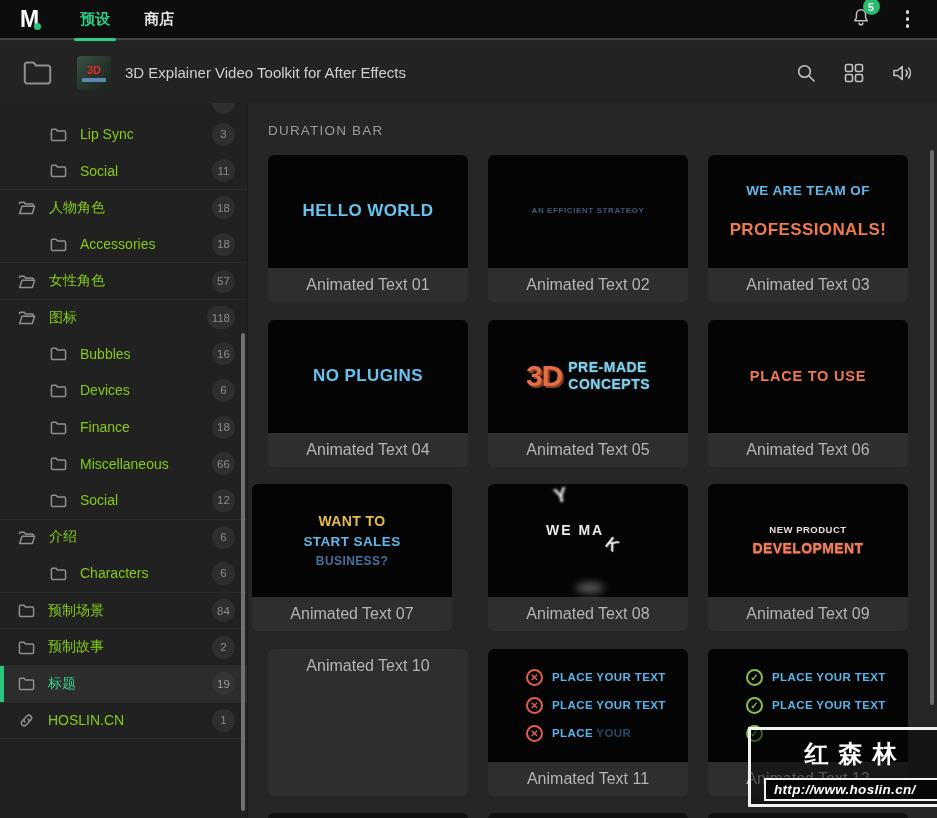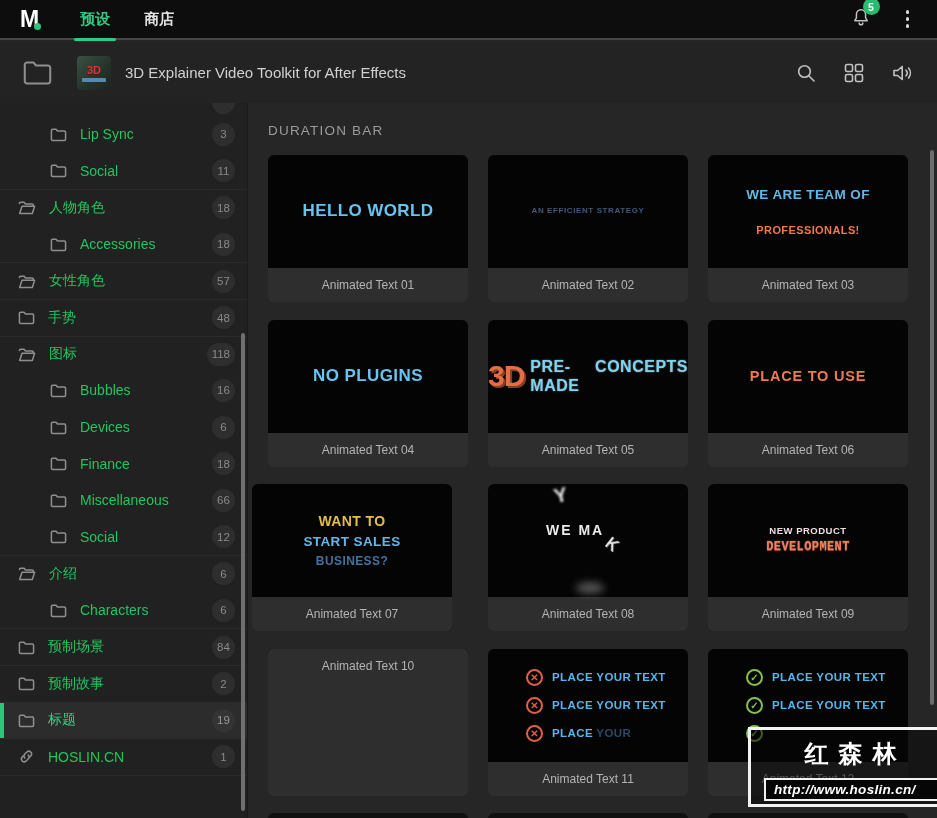--- a/index.html
+++ b/index.html
@@ -50,53 +50,53 @@
 
   
   .sidebar { position:absolute; top:103px; left:0; width:248px; bottom:0; background:#212121; overflow:hidden; border-right:1px solid #1a1a1a; }
   .srow-partial { height:13px; overflow:hidden; position:relative; }
   .srow-partial .sbadge { position:absolute; right:12px; top:-12px; }
   .srow { height:36.6px; display:flex; align-items:center; padding:0 12px 0 18px; position:relative; cursor:pointer; }
   .srow.lvl1 { padding-left:50px; }
   .srow.sep { border-top:1px solid #2b2b2b; }
   .sdiv { border-top:1px solid #2b2b2b; }
   .sic { display:flex; flex:0 0 auto; }
-  .slabel { flex:1; color:#22c55e; font-size:14px; margin-left:13px; white-space:nowrap; overflow:hidden; }
+  .slabel { flex:1; color:#84cc16; font-size:14px; margin-left:13px; white-space:nowrap; overflow:hidden; }
   .sbadge { min-width:23px; height:23px; border-radius:12px; background:#2e2e2e; color:#8a8a8a; font-size:11.5px; display:flex; align-items:center; justify-content:center; padding:0 5px; flex:0 0 auto; }
   .srow.sel { background:#2c2c2c; }
   .srow.sel::before { content:''; position:absolute; left:0; top:0; bottom:0; width:4px; background:#2bc57e; }
   .srow.sel .slabel { color:#3bd08c; }
   .srow.sel .sbadge { background:#343434; color:#9a9a9a; }
   .sb-scroll { position:absolute; left:241px; top:333px; width:4px; height:478px; background:#6f6f6f; border-radius:2px; cursor:pointer; }
 
   
   .main { position:absolute; top:103px; left:248px; right:0; bottom:0; background:#262626; overflow:hidden; }
   .section-title { position:absolute; top:20px; left:20px; color:#9b9b9b; font-size:13.5px; letter-spacing:1.2px; }
   .card { position:absolute; width:200px; height:147px; border-radius:6px; overflow:hidden; background:#2e2e2e; cursor:pointer; }
   .card-thumb { height:113px; background:#040404; position:relative; display:flex; flex-direction:column; align-items:center; justify-content:center; gap:3px; }
-  .card-caption { height:34px; display:flex; align-items:center; justify-content:center; color:#b4b4b4; font-size:12px; background:#2e2e2e; }
+  .card-caption { height:34px; display:flex; align-items:center; justify-content:center; color:#b4b4b4; font-size:16px; background:#2e2e2e; }
   .card.stub { height:147px; background:#101010; border-radius:6px; }
   .main-scroll { position:absolute; right:3px; top:150px; width:4px; height:555px; background:#6c6c6c; border-radius:2px; cursor:pointer; z-index:60; }
 
   
   .pv { font-weight:800; text-align:center; line-height:1.3; letter-spacing:.4px; }
   .pv-blue-lg       { color:#66c4f0; font-size:17px; }
   .pv-navy-sm       { color:#41597a; font-size:8px; letter-spacing:.6px; }
   .pv-blue-md       { color:#63b7e8; font-size:13.5px; }
-  .pv-orange-md     { color:#ee7a50; font-size:11px;margin-top:16px; }
+  .pv-orange-md     { color:#ee7a50; font-size:17px;margin-top:16px; }
   .pv-orange-lg     { color:#ee7a50; font-size:14.5px; letter-spacing:.8px; }
   .pv-yellow-md     { color:#e5bd4c; font-size:14px; }
   .pv-navy-md       { color:#46719e; font-size:12px; }
   .pv-white-xs      { color:#f0dede; font-size:9.5px; letter-spacing:.5px; }
-  .pv-orange-outline{ color:#ef8060; font-size:12px; text-shadow:0 1px 0 #a33c22, 0 0 2px rgba(255,255,255,.35);font-family:Liberation Mono, monospace; }
+  .pv-orange-outline{ color:#ef8060; font-size:14px; text-shadow:0 1px 0 #a33c22, 0 0 2px rgba(255,255,255,.35); }
   .pv-white-outline { color:#e9edf5; font-size:11px; letter-spacing:1.2px; text-shadow:0 0 1px #999; }
 
   .pv3d { display:flex; align-items:center; gap:6px; }
   .pv3d-big { font-size:30px; font-weight:900; color:#e46f44; text-shadow:2px 2px 0 #8e3c22; letter-spacing:-1px; }
-  .pv3d-col { display:flex; flex-direction:row; font-size:16px; font-weight:900; color:#7ed3f2; text-shadow:0 0 2px rgba(255,255,255,.45); line-height:1.2; letter-spacing:.5px; }
+  .pv3d-col { display:flex; flex-direction:column; font-size:14px; font-weight:900; color:#7ed3f2; text-shadow:0 0 2px rgba(255,255,255,.45); line-height:1.2; letter-spacing:.5px; }
 
   .pv-scatter { position:absolute; inset:0; color:#eaeaea; font-weight:800; }
   .sc-y { position:absolute; left:33%; top:0px; font-size:20px; filter:blur(1px); transform:rotate(-12deg); }
   .sc-center { position:absolute; left:29%; top:38px; font-size:14px; letter-spacing:2px; }
   .sc-k { position:absolute; left:59%; top:52px; font-size:16px; transform:rotate(38deg); filter:blur(.6px); }
   .sc-smudge { position:absolute; left:44%; bottom:4px; width:28px; height:10px; background:rgba(210,210,210,.45); border-radius:50%; filter:blur(4px); }
 
   .pv-list { display:flex; flex-direction:column; gap:11px; align-items:flex-start; width:100%; padding-left:38px; }
   .pv-row { display:flex; align-items:center; gap:9px; }
   .pv-ic { width:17px; height:17px; border-radius:50%; display:flex; align-items:center; justify-content:center; font-size:10px; font-weight:900; flex:0 0 auto; }
@@ -227,29 +227,20 @@
           <svg class="ic ic-dim" width="18" height="15" viewBox="0 0 19 15">
             <path d="M1.5 3.2 a1.3 1.3 0 0 1 1.3 -1.3 h3.6 l1.5 1.8 h7 a1.3 1.3 0 0 1 1.3 1.3 v1"></path>
             <path d="M1.7 13.8 L4.3 6.3 h13.2 l-2.4 7.5 z"></path>
           </svg>
         </span>
         <span class="slabel">女性角色</span>
         <span class="sbadge">57</span>
       </div>
       <div class="srow sep">
         <span class="sic">
-          <svg class="ic ic-dim" width="17" height="15" viewBox="0 0 18 15">
-            <path d="M1.5 3.2 a1.3 1.3 0 0 1 1.3 -1.3 h3.6 l1.5 1.8 h7.3 a1.3 1.3 0 0 1 1.3 1.3 v7.5 a1.3 1.3 0 0 1 -1.3 1.3 H2.8 a1.3 1.3 0 0 1 -1.3 -1.3 z"></path>
-          </svg>
-        </span>
-        <span class="slabel">手势</span>
-        <span class="sbadge">48</span>
-      </div>
-      <div class="srow sep">
-        <span class="sic">
           <svg class="ic ic-dim" width="18" height="15" viewBox="0 0 19 15">
             <path d="M1.5 3.2 a1.3 1.3 0 0 1 1.3 -1.3 h3.6 l1.5 1.8 h7 a1.3 1.3 0 0 1 1.3 1.3 v1"></path>
             <path d="M1.7 13.8 L4.3 6.3 h13.2 l-2.4 7.5 z"></path>
           </svg>
         </span>
         <span class="slabel">图标</span>
         <span class="sbadge">118</span>
       </div>
       <div class="srow lvl1">
         <span class="sic">

